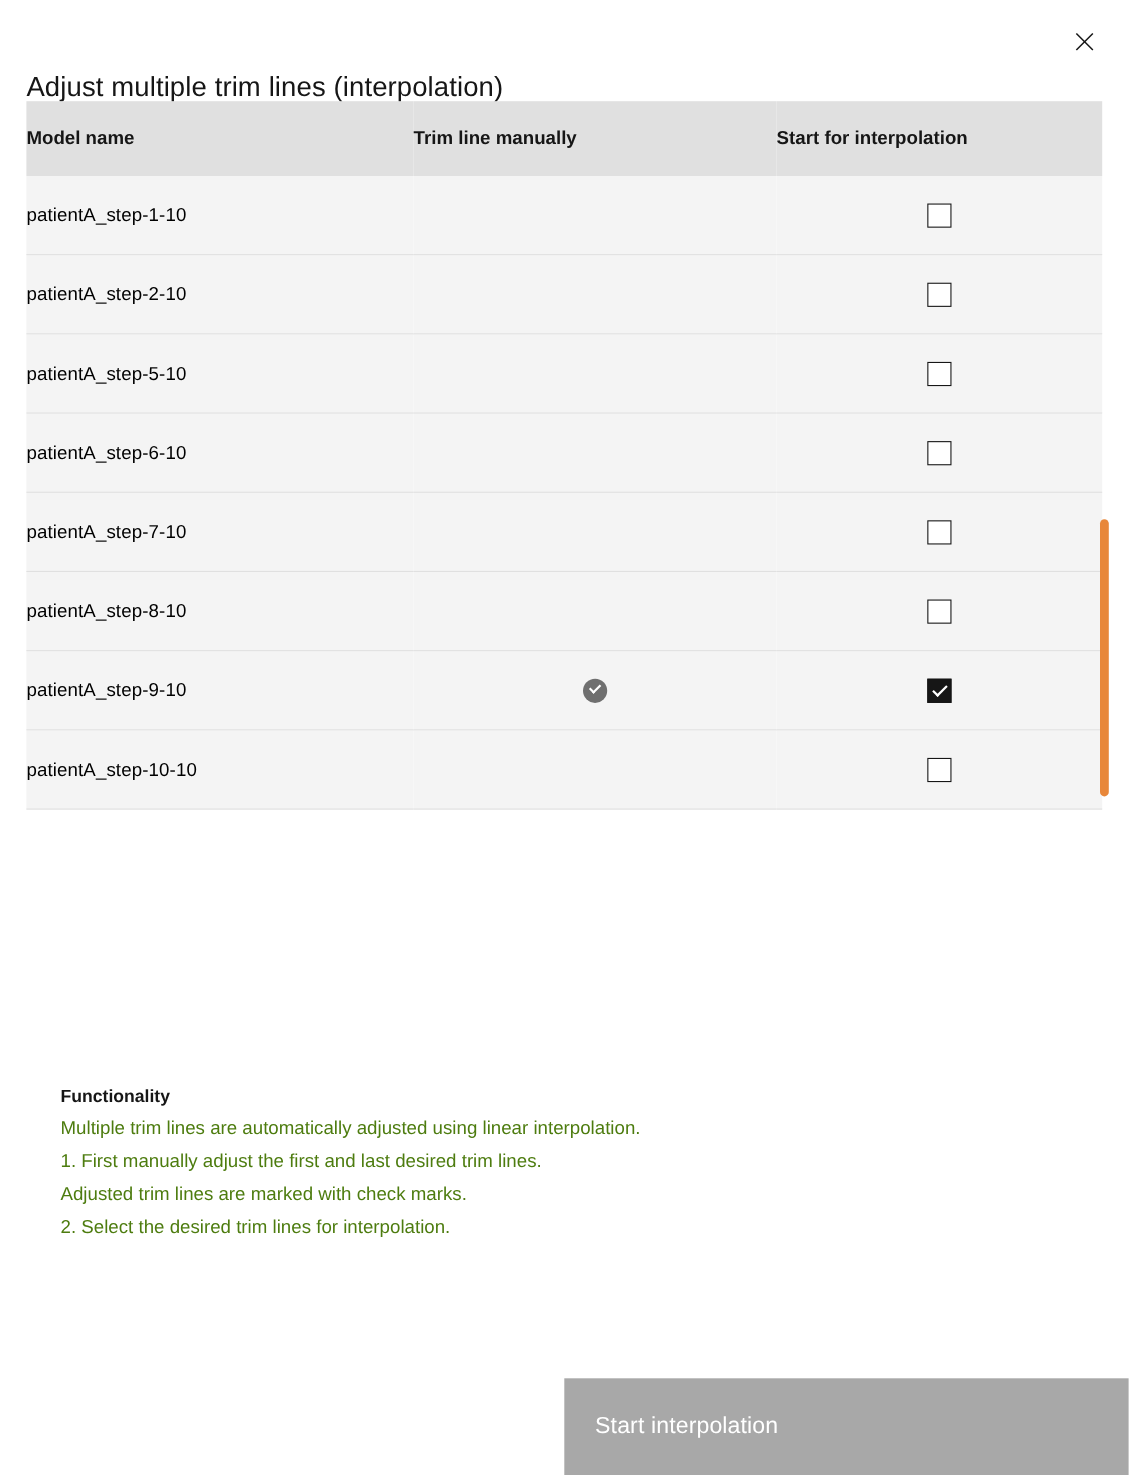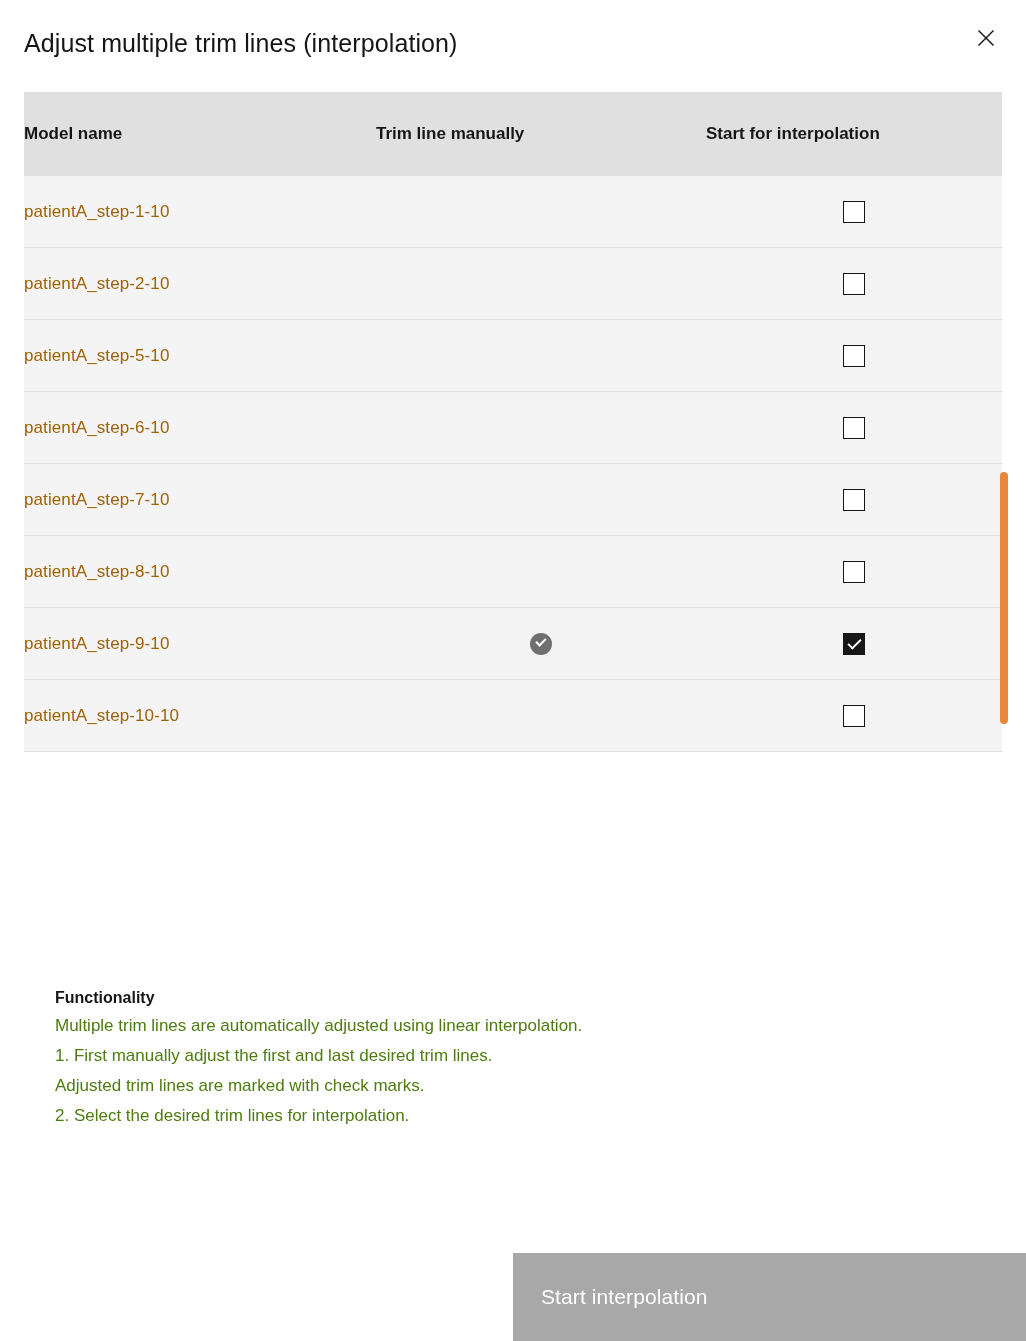--- a/index.html
+++ b/index.html
@@ -30,20 +30,21 @@
     height: 92px;
     box-sizing: border-box;
     padding: 26px 24px 0 24px;
   }
   .dialog-title {
     font-size: 25px;
     font-weight: 400;
     letter-spacing: 0.1px;
     color: #161616;
     line-height: 34px;
+    margin-top: 36px;
   }
   .close-button {
     position: absolute;
     right: 16px;
     top: 14px;
     width: 48px;
     height: 48px;
     display: flex;
     align-items: center;
     justify-content: center;
@@ -59,40 +60,40 @@
     position: relative;
   }
 
   table.model-table {
     width: 978px;
     border-collapse: collapse;
     table-layout: fixed;
   }
   table.model-table thead th {
     background: #e0e0e0;
-    height: 84px;
+    height: 68px;
     font-size: 17px;
     font-weight: 700;
     color: #161616;
     text-align: left;
     padding: 0;
     vertical-align: middle;
   }
   .col-name { width: 352px; }
   .col-adj  { width: 330px; }
   .col-sel  { width: 296px; }
 
   thead th.th-name { padding-left: 24px; }
   thead th.th-adj  { text-align: center; }
   thead th.th-sel  { text-align: center; }
 
   table.model-table tbody td {
     height: 71px;
     font-size: 17px;
-    color: #a16207;
+    color: #000000;
     border-bottom: 1px solid #e0e0e0;
     padding: 0;
     vertical-align: middle;
     background: #f4f4f4;
   }
   td.td-name { padding-left: 24px; letter-spacing: 0.1px; }
   td.td-adj  { text-align: center; }
   td.td-sel  { text-align: center; }
 
   .check-badge {

